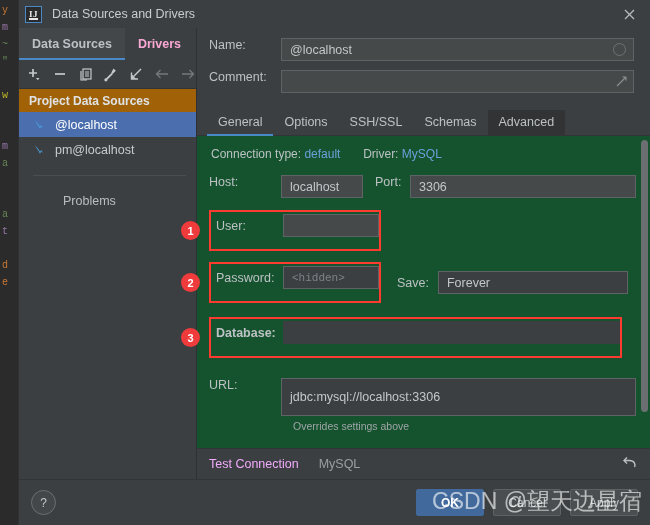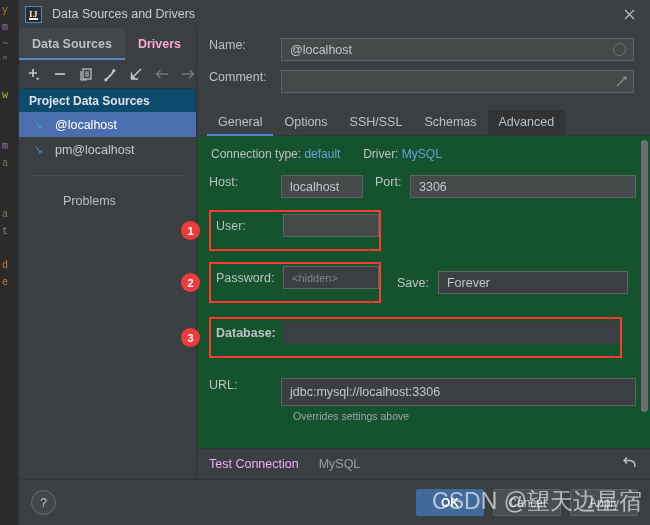--- a/index.html
+++ b/index.html
@@ -109,21 +109,21 @@
   .tb-icon {
     width: 16px; height: 16px;
     display: flex; align-items: center; justify-content: center;
     cursor: pointer; position: relative;
   }
   .tb-icon svg { display: block; }
   .tb-icon.dim { opacity: .42; }
 
   #project-header {
     height: 23px; flex: 0 0 23px;
-    background: #0c4a6e;
+    background: #a16207;
     display: flex; align-items: center;
     padding-left: 10px;
     font-size: 12px; font-weight: bold; color: #dfe3e6;
   }
   #ds-list { flex: 1 1 auto; background: #3c3f41; padding-top: 0; }
   .ds-item {
     height: 25px; display: flex; align-items: center;
     padding-left: 14px; gap: 9px;
     font-size: 12.5px; color: #c6cbce; cursor: pointer;
   }
@@ -214,36 +214,36 @@
   .badge {
     position: absolute;
     width: 19px; height: 19px; border-radius: 50%;
     background: #ef3b3b; color: #fff;
     font-size: 11px; font-weight: bold;
     display: flex; align-items: center; justify-content: center;
     left: -28px;
   }
   .hl-wrap { position: relative; margin-bottom: 7px; display: flex; align-items: center; }
   .pw-mono {
-    font-family: Liberation Sans, sans-serif;
+    font-family: Liberation Mono, monospace;
     font-size: 11px; color: #7e8387;
   }
 
   .row-save { margin-left: 16px; display: flex; align-items: center; }
   .save-label { font-size: 12.5px; color: #bcc1c4; margin-right: 9px; }
   .combo {
     height: 23px; background: #3c3f41;
     border: 1px solid #5e6365;
     display: flex; align-items: center; padding: 0 8px;
     font-size: 12.5px; color: #c2c7ca; cursor: pointer;
   }
 
   .url-row { margin-top: 20px; }
   .url-in {
-    height: 28px; background: #3c3f41;
+    height: 38px; background: #3c3f41;
     border: 1px solid #5e6365;
     flex: 1 1 auto; min-width: 0;
     display: flex; align-items: center; padding: 0 8px;
     font-size: 12.5px; color: #c2c7ca; cursor: text;
   }
   .url-hint {
     font-size: 10.5px; color: #a0a5a8;
     margin: 4px 0 0 84px;
   }
 

